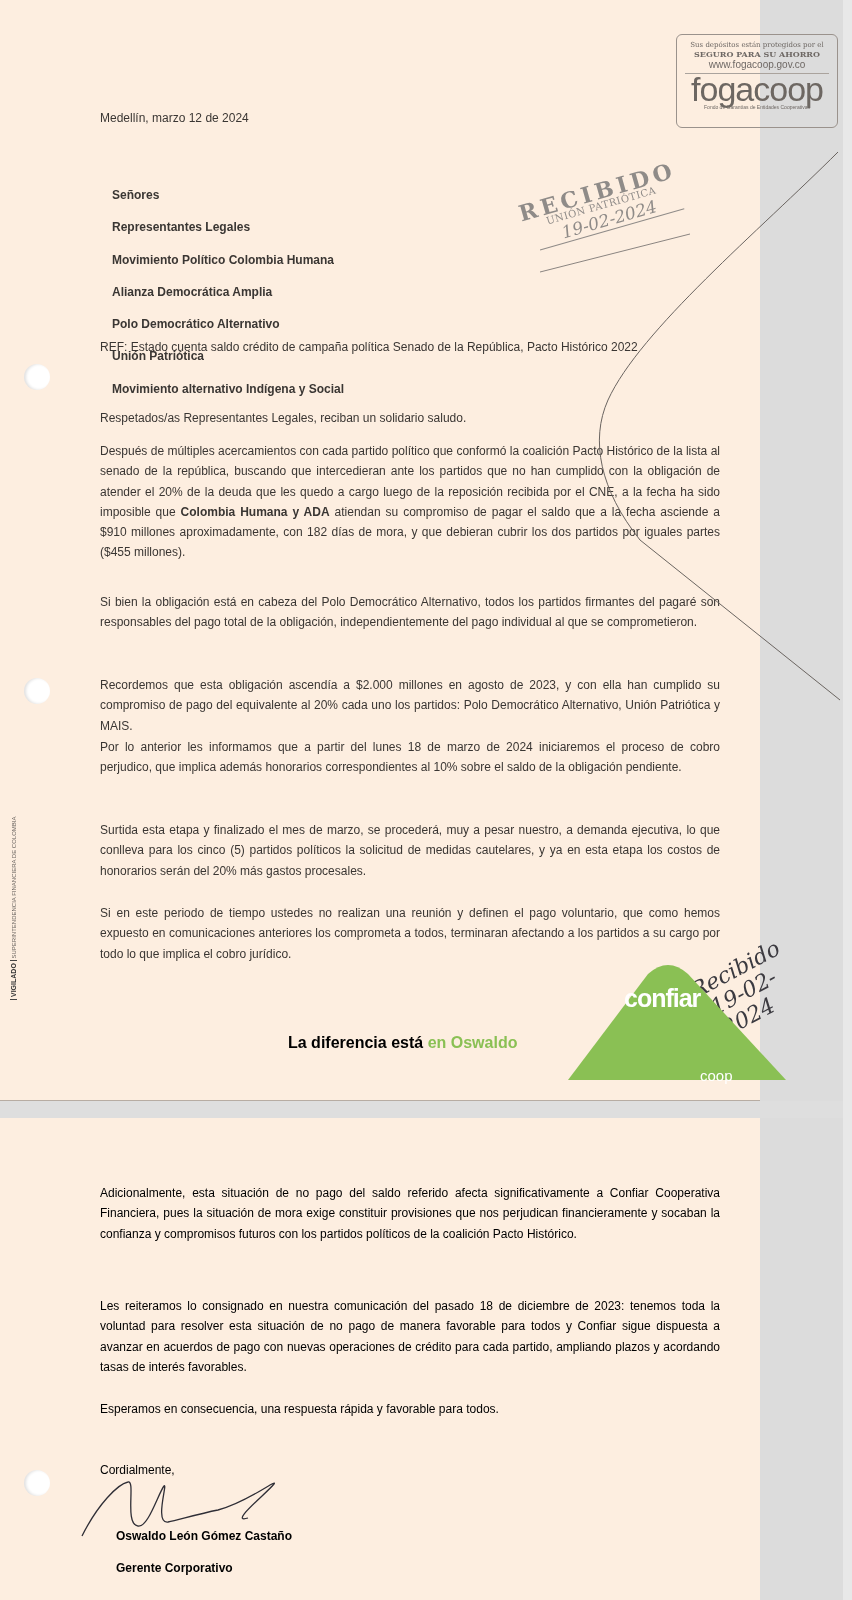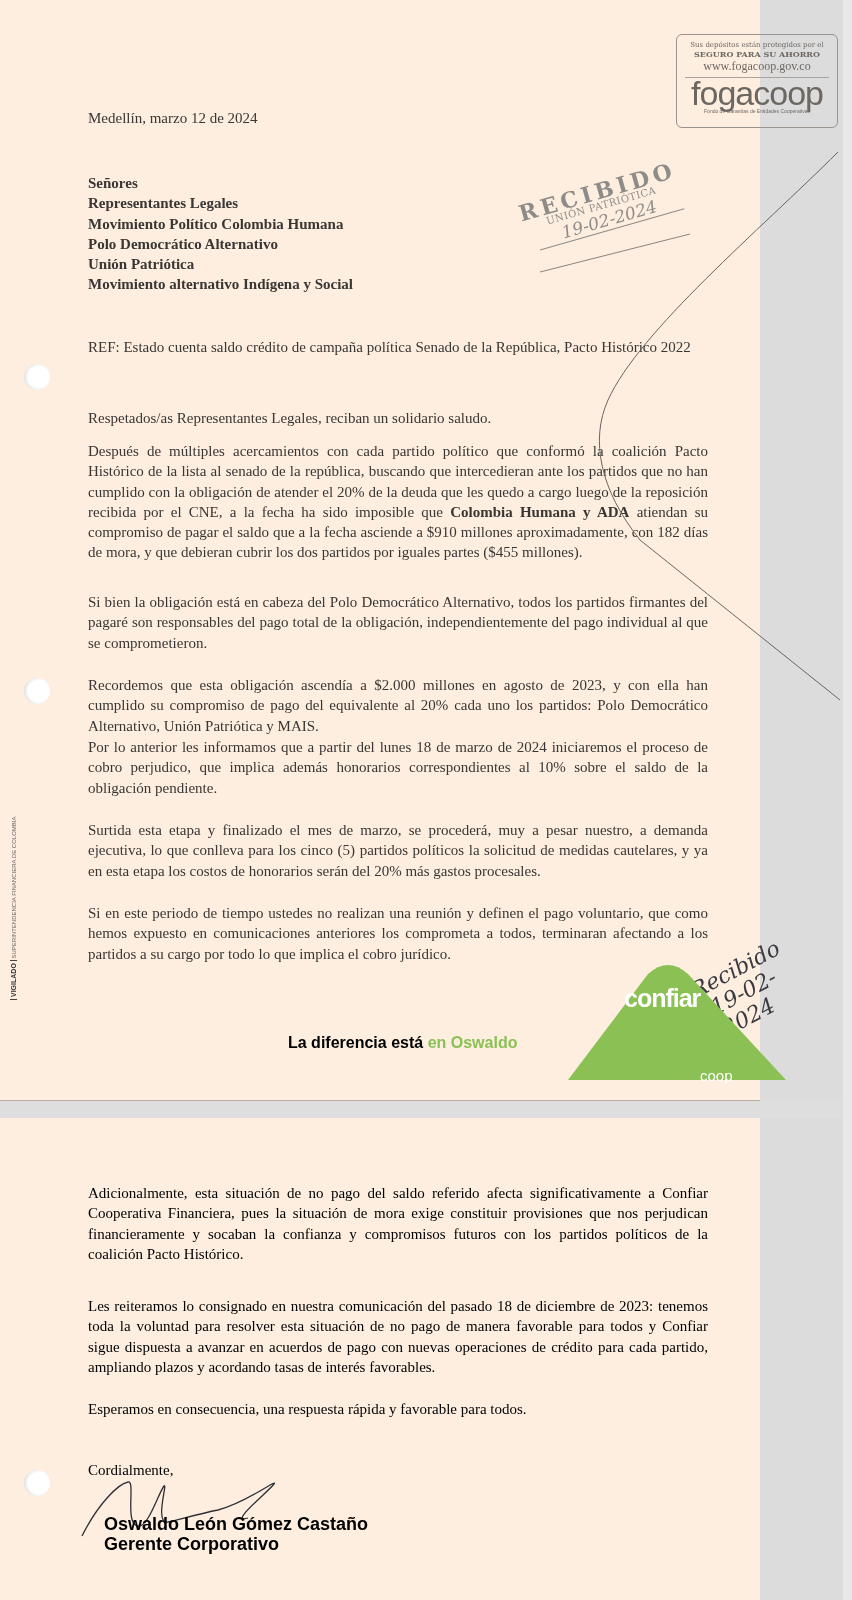--- a/index.html
+++ b/index.html
@@ -11,32 +11,32 @@
   }
   .page {
     position: absolute; left: 0; width: 760px;
     background: #fdeee0;
     color: #3a3633;
   }
   .page1 { top: 0; height: 1100px; border-bottom: 1px solid #b7aca2; }
   .page2 { top: 1118px; height: 482px; }
   .divider { position: absolute; left: 0; top: 1101px; width: 852px; height: 17px; background: #dedede; }
   .rightedge { position: absolute; right: 0; top: 0; width: 9px; height: 1600px; background: #e8e8e8; }
-  .text { position: absolute; left: 88px; width: 620px; font-size: 15px; line-height: 20.3px; font-family: Liberation Serif, serif; }
+  .text { position: absolute; left: 100px; width: 620px; font-size: 12px; line-height: 20.3px; }
   .just { text-align: justify; }
   .bold { font-weight: bold; }
-  p { margin: 0; }
+  p { margin: 12px; }
   .punch { position: absolute; left: 24px; width: 26px; height: 26px; border-radius: 50%; background: #fff; box-shadow: inset 2px 0 3px rgba(0,0,0,0.12); }
   .fogacoop {
     position: absolute; left: 676px; top: 34px; width: 160px; height: 92px;
     border: 1.5px solid #9a928c; border-radius: 6px; text-align: center; color: #6e6864;
   }
   .fog-small { font-size: 7px; margin-top: 6px; font-family: "DejaVu Serif", serif; }
   .fog-bold { font-size: 8px; font-weight: bold; font-family: "DejaVu Serif", serif; }
-  .fog-url { font-size: 12px; font-family: Liberation Serif, serif; }
+  .fog-url { font-size: 10px; font-family: Liberation Sans, sans-serif; }
   .fog-rule { border-top: 1px solid #aaa39d; margin: 3px 8px 0; }
   .fog-logo { font-size: 34px; line-height: 30px; font-weight: 300; letter-spacing: -1px; color: #6d6762; }
   .fog-sub { font-size: 5px; }
   .stamp {
     position: absolute; left: 520px; top: 178px; transform: rotate(-16deg);
     color: #8f8b88; font-family: "DejaVu Serif", serif; text-align: center;
   }
   .stamp-title { font-size: 22px; font-weight: bold; letter-spacing: 4px; }
   .stamp-org { font-size: 10px; letter-spacing: 0.5px; margin-top: -4px; }
   .stamp-date { font-size: 17px; font-style: italic; border-bottom: 1px solid #8f8b88; width: 150px; margin-left: 10px; }
@@ -48,21 +48,21 @@
     position: absolute; left: 10px; top: 1000px; transform: rotate(-90deg); transform-origin: left top;
     font-size: 6px; color: #6b6560; white-space: nowrap;
   }
   .vigilado b { font-size: 7px; border-left: 1px solid #444; border-right: 1px solid #444; padding: 0 2px; color: #333; }
   .slogan { position: absolute; left: 288px; top: 1034px; font-size: 16px; font-weight: bold; color: #7b6682; }
   .slogan span { color: #8ac054; }
   .confiar-tri { position: absolute; left: 568px; top: 962px; }
   .confiar-logo { position: absolute; left: 624px; top: 984px; color: #fff; font-size: 25px; font-weight: bold; letter-spacing: -1px; }
   .confiar-sub { position: absolute; left: 700px; top: 1067px; color: #fff; font-size: 15px; }
   .lines { position: absolute; left: 0; top: 0; pointer-events: none; }
-  .sign-name { position: absolute; left: 104px; top: 1514px; font-size: 18px; line-height: 20.3px; font-weight: bold; }
+  .sign-name { position: absolute; left: 104px; top: 1514px; font-size: 12px; line-height: 20.3px; font-weight: bold; }
 </style>
 </head>
 <body>
 
 <div class="divider"></div>
 <div class="rightedge"></div>
 
 <div class="page page1">
   <div class="punch" style="top:364px"></div>
   <div class="punch" style="top:678px"></div>
@@ -75,20 +75,21 @@
     <div class="fog-logo">fogacoop</div>
     <div class="fog-sub">Fondo de Garantías de Entidades Cooperativas</div>
   </div>
 
   <div class="text" style="top:108px">Medellín, marzo 12 de 2024</div>
 
   <div class="text bold" style="top:173px">
     <p>Señores</p>
     <p>Representantes Legales</p>
     <p>Movimiento Político Colombia Humana</p>
+    <p>Alianza Democrática Amplia</p>
     <p>Polo Democrático Alternativo</p>
     <p>Unión Patriótica</p>
     <p>Movimiento alternativo Indígena y Social</p>
   </div>
 
   <div class="stamp">
     <div class="stamp-title">RECIBIDO</div>
     <div class="stamp-org">UNIÓN PATRIÓTICA</div>
     <div class="stamp-date">19-02-2024</div>
   </div>

